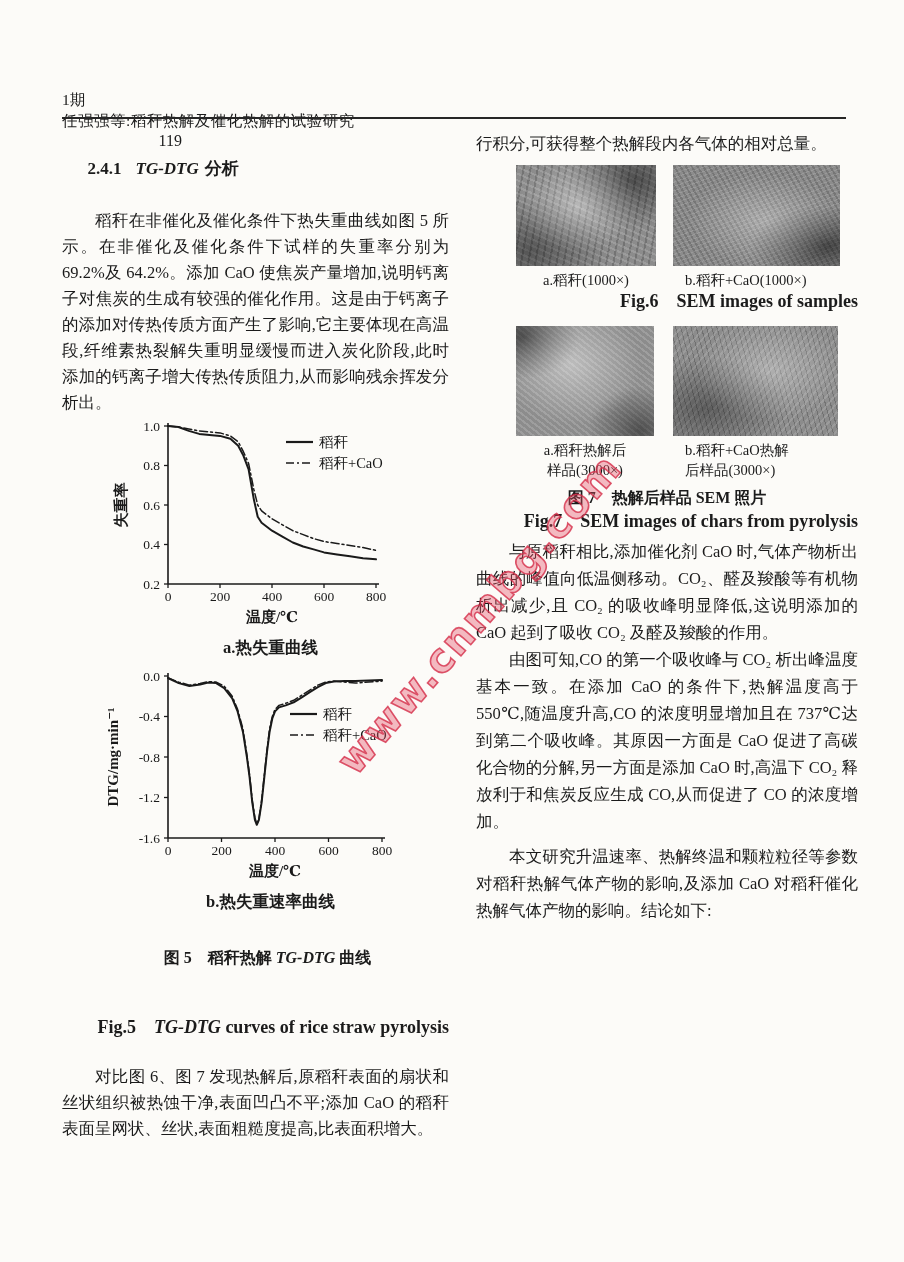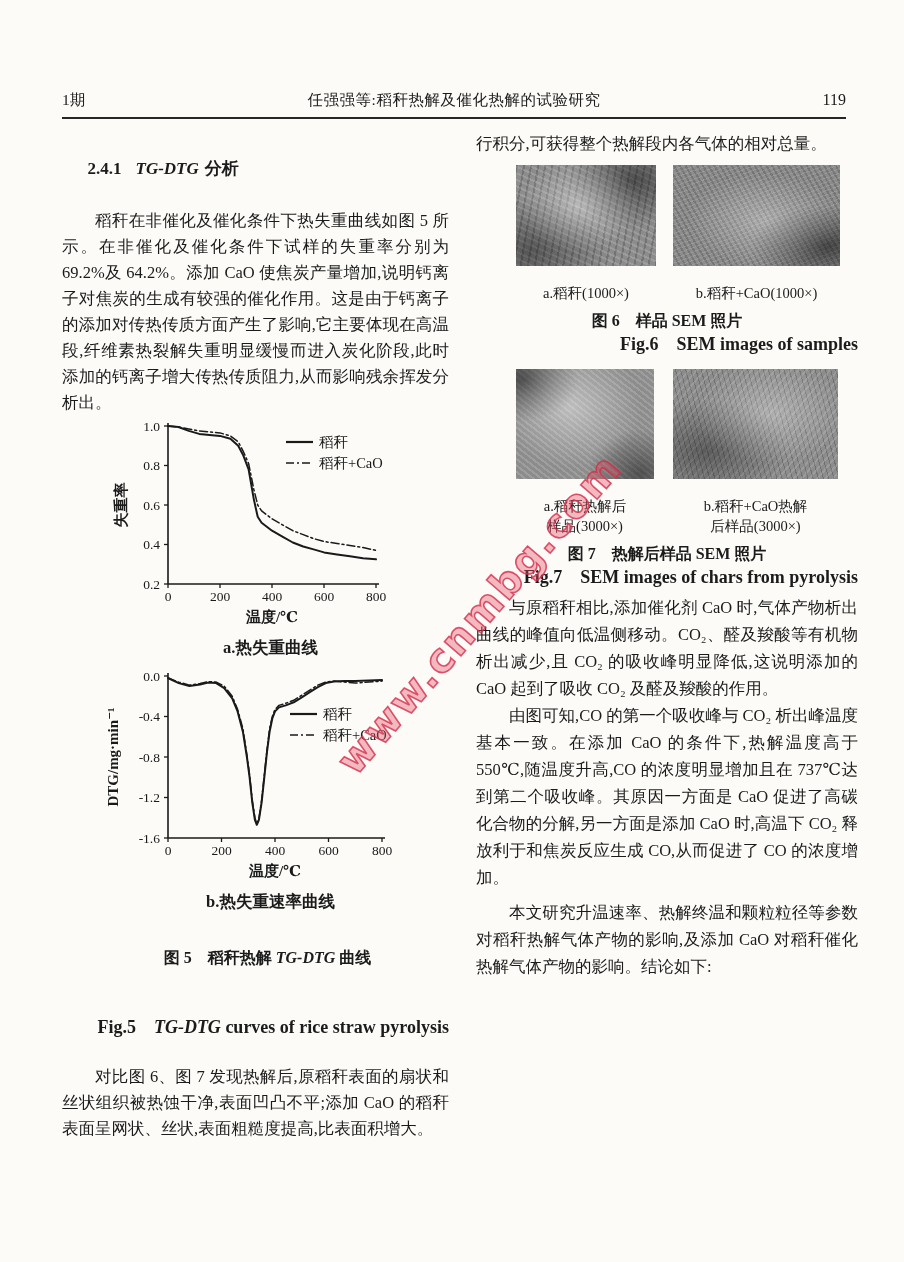--- a/index.html
+++ b/index.html
@@ -1,20 +1,20 @@
 <!DOCTYPE html>
 <html lang="zh"><head>
 <meta charset="utf-8">
 <style>
   html,body{margin:0;padding:0;background:#e8e8e8;}
   .page{position:relative;width:904px;height:1262px;background:#fcfbf8;overflow:hidden;
         font-family:"Liberation Serif","DejaVu Serif",serif;color:#1b1b1b;}
   
   .hdr{position:absolute;left:62px;top:90px;width:784px;display:flex;align-items:baseline;
-       font-size:15.5px;}
+       font-size:15.5px;flex-direction:column;}
   .hdr .issue{width:120px;text-align:left;}
   .hdr .jtitle{flex:1;text-align:center;letter-spacing:.5px;}
   .hdr .pno{width:120px;text-align:right;font-size:16px;}
   .hdr-rule{position:absolute;left:62px;top:117px;width:784px;height:2.4px;background:#262626;}
   
   .col{position:absolute;top:130px;width:387px;font-size:16.5px;line-height:26px;
        text-align:justify;text-justify:inter-character;}
   .col-left{left:62px;}
   .col-right{left:476px;width:382px;line-height:27px;}
   .col p{margin:0;text-indent:2em;}
@@ -49,23 +49,23 @@
   .sem-c{width:138px;margin-right:19px;height:110px;
      background-image:radial-gradient(ellipse at 40% 35%,rgba(255,255,255,.42),transparent 60%),
      radial-gradient(ellipse at 5% 10%,rgba(0,0,0,.55),transparent 30%),
      radial-gradient(ellipse at 90% 95%,rgba(0,0,0,.45),transparent 30%),
      repeating-linear-gradient(38deg,rgba(255,255,255,.16) 0 2px,transparent 2px 5px);}
   .sem-d{width:165px;height:110px;
      background-image:radial-gradient(ellipse at 60% 40%,rgba(255,255,255,.3),transparent 55%),
      radial-gradient(ellipse at 20% 75%,rgba(0,0,0,.35),transparent 45%),
      repeating-linear-gradient(130deg,rgba(255,255,255,.13) 0 2px,transparent 2px 6px),
      repeating-linear-gradient(75deg,rgba(0,0,0,.2) 0 1px,transparent 1px 5px);}
-  .semcaps{display:flex;margin-left:40px;margin-top:17px;font-size:14.5px;line-height:20px;}
+  .semcaps{display:flex;margin-left:40px;margin-top:4px;font-size:14.5px;line-height:20px;gap:12px;}
   .semcaps .c1{width:140px;margin-right:17px;text-align:center;}
-  .semcaps .c2{width:167px;text-align:center;}
+  .semcaps .c2{width:167px;text-align:left;}
   .semcaps.f7 .c1{width:138px;margin-right:19px;}
   .semcaps.f7 .c2{width:165px;}
   
   .wm{position:absolute;left:345px;top:745px;transform:rotate(-49deg);transform-origin:0 50%;
       font-family:"DejaVu Sans",sans-serif;font-size:40px;font-weight:700;letter-spacing:2px;
       color:rgba(228,80,100,.38);-webkit-text-stroke:1.6px rgba(213,45,72,.8);
       pointer-events:none;z-index:5;}
 </style>
 </head>
 <body>
@@ -178,21 +178,20 @@
     <p class="noindent">行积分,可获得整个热解段内各气体的相对总量。</p>
 
     <div class="semrow">
       <div class="sem sem-a"></div>
       <div class="sem sem-b"></div>
     </div>
     <div class="semcaps">
       <div class="c1">a.稻秆(1000×)</div>
       <div class="c2">b.稻秆+CaO(1000×)</div>
     </div>
-    <div class="figcap-zh" style="margin-top:6px">图 6　样品 SEM 照片</div>
     <div class="figcap-en">Fig.6　SEM images of samples</div>
 
     <div class="semrow" style="margin-top:14px">
       <div class="sem sem-c"></div>
       <div class="sem sem-d"></div>
     </div>
     <div class="semcaps f7">
       <div class="c1">
         <div>a.稻秆热解后</div>
         <div>样品(3000×)</div>

